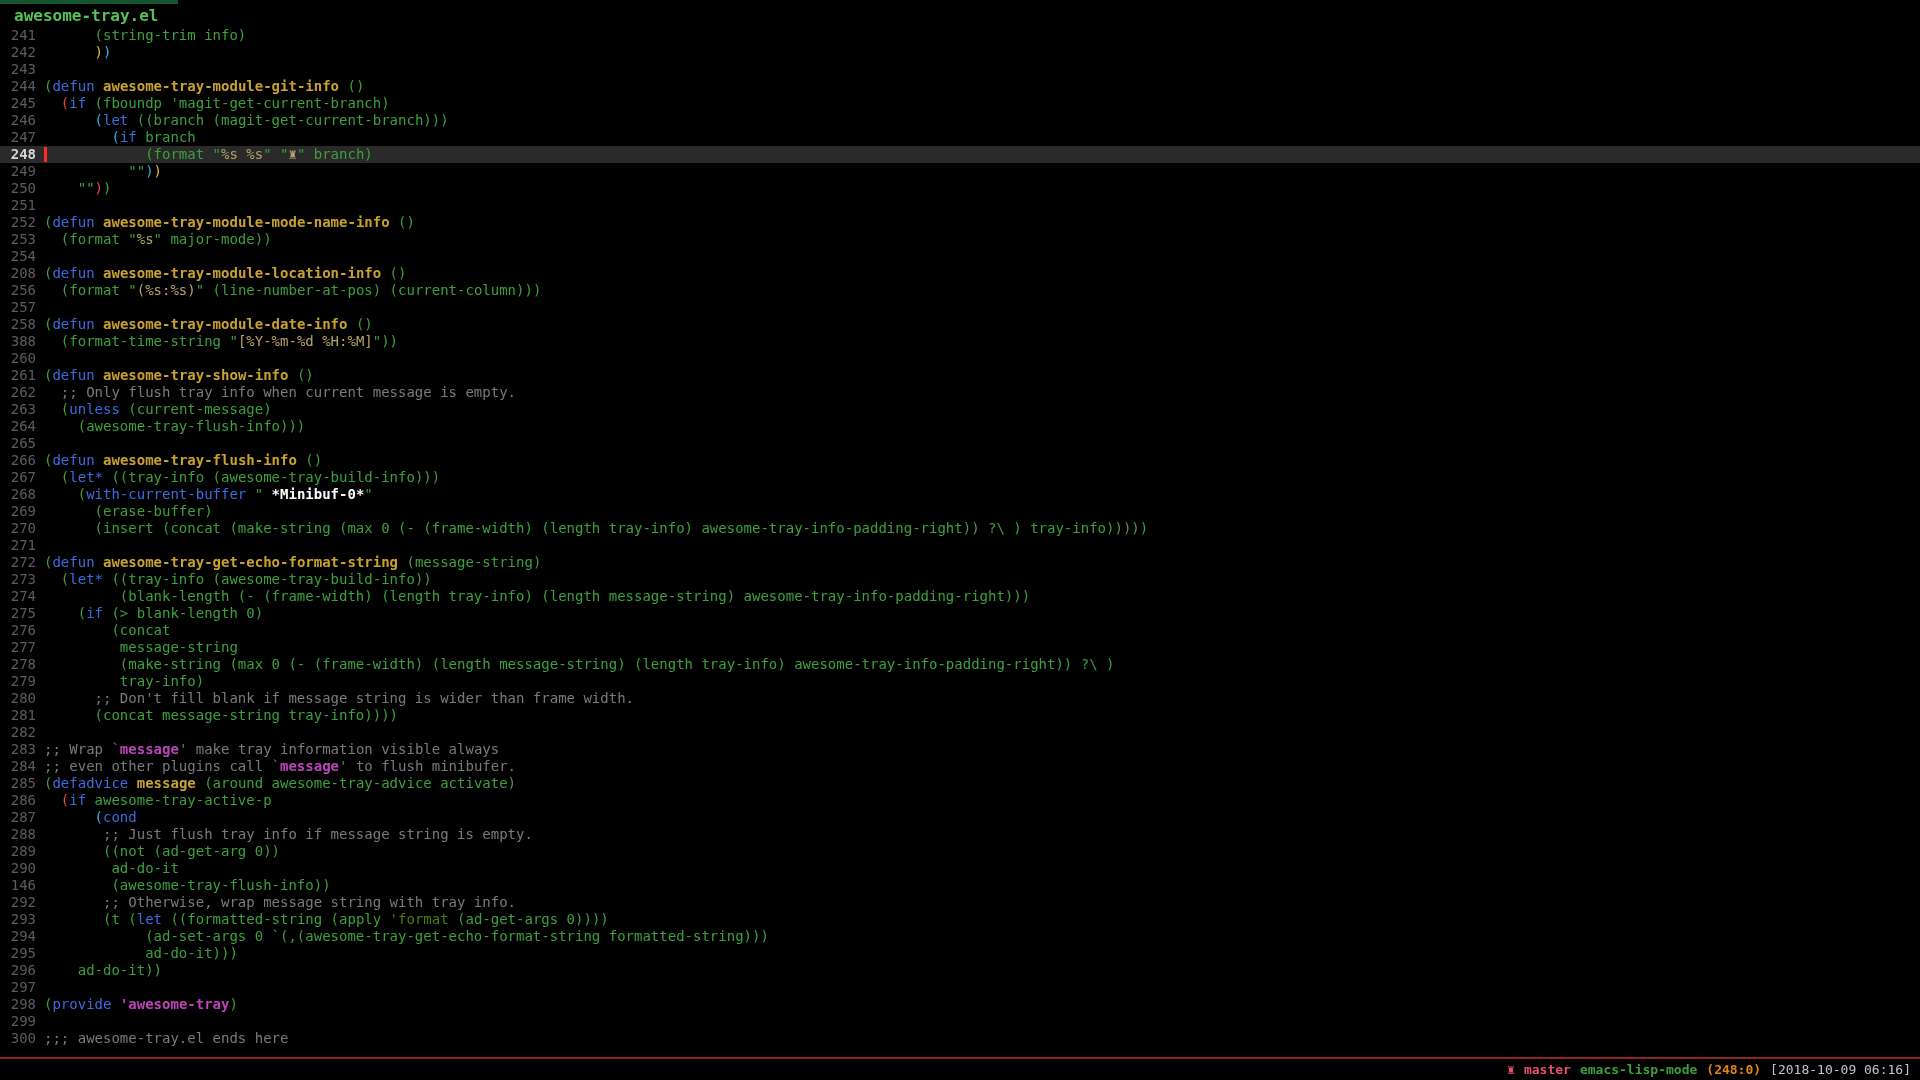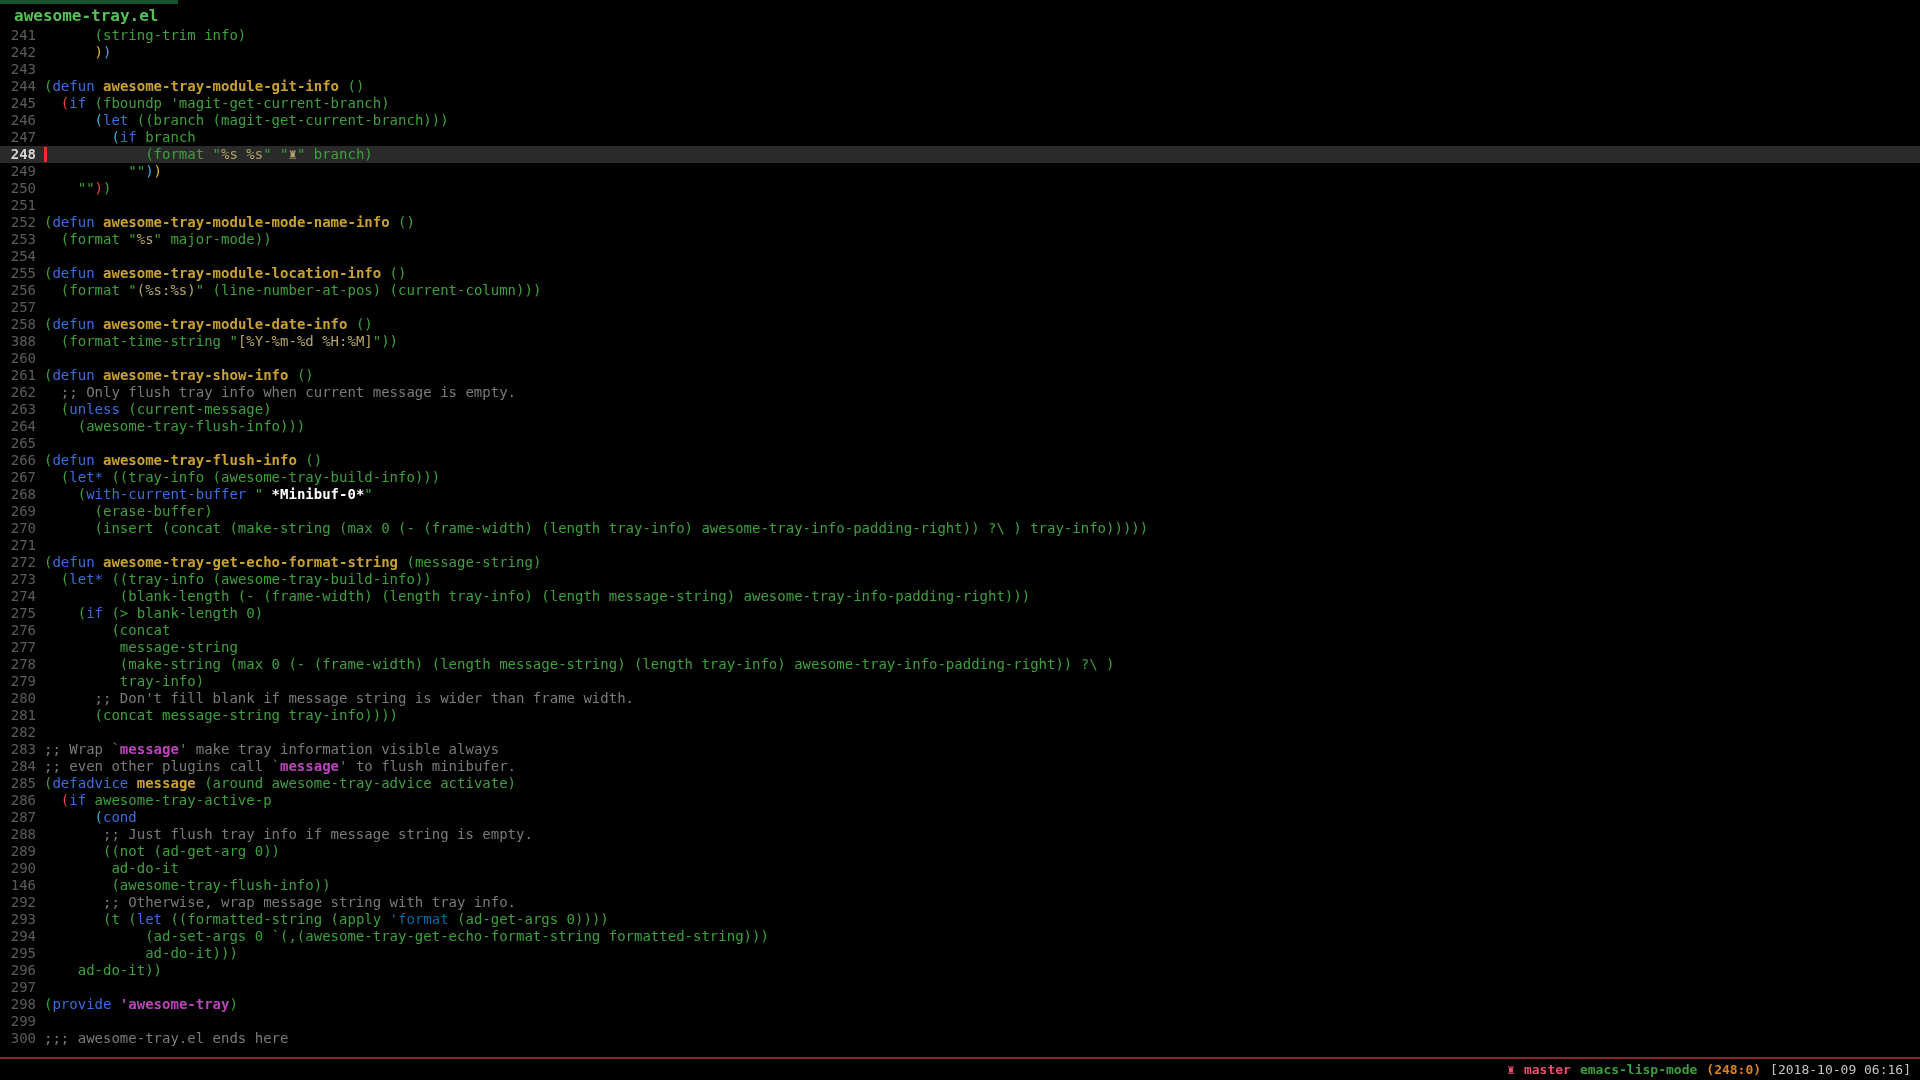--- a/index.html
+++ b/index.html
@@ -27,21 +27,21 @@
   .lc { position: relative; padding-left: 8px; white-space: pre; }
   .cursor { position: absolute; left: 8px; top: 1px; width: 3px; height: 15px; background: #ff2b2b; }
 
   
   .c  { color: #3da03d; }                      
   .k  { color: #3b6ce0; }                      
   .f  { color: #c9a12e; font-weight: bold; }   
   .m  { color: #7a7a7a; }                      
   .s  { color: #b3a468; }                      
   .q  { color: #bb44bb; font-weight: bold; }   
-  .g  { color: #0369a1; }                      
+  .g  { color: #4d7c0f; }                      
   .b  { color: #ffffff; font-weight: bold; }   
   .pr { color: #e84545; }                      
   .pc { color: #38b2dc; }                      
   .py { color: #e3b92e; }                      
 
   
   .separator { flex: 0 0 auto; height: 2px; background: #8e2424; }
   .tray {
     flex: 0 0 auto; height: 21px; display: flex; align-items: center;
     justify-content: flex-end; gap: 9px; padding-right: 9px;
@@ -70,21 +70,21 @@
       <div class="row"><span class="ln">245</span><span class="lc"><span class="c">  </span><span class="pr">(</span><span class="k">if</span><span class="c"> (fboundp 'magit-get-current-branch)</span></span></div>
       <div class="row"><span class="ln">246</span><span class="lc"><span class="c">      </span><span class="pc">(</span><span class="k">let</span><span class="c"> ((branch (magit-get-current-branch)))</span></span></div>
       <div class="row"><span class="ln">247</span><span class="lc"><span class="c">        </span><span class="pc">(</span><span class="k">if</span><span class="c"> branch</span></span></div>
       <div class="row hl"><span class="ln cur">248</span><span class="lc"><span class="cursor"></span><span class="c">            (format </span><span class="c">"</span><span class="s">%s %s</span><span class="c">" "</span><span class="s">♜</span><span class="c">" branch)</span></span></div>
       <div class="row"><span class="ln">249</span><span class="lc"><span class="c">          ""</span><span class="pc">)</span><span class="py">)</span></span></div>
       <div class="row"><span class="ln">250</span><span class="lc"><span class="c">    ""</span><span class="pr">)</span><span class="c">)</span></span></div>
       <div class="row"><span class="ln">251</span><span class="lc"></span></div>
       <div class="row"><span class="ln">252</span><span class="lc"><span class="c">(</span><span class="k">defun</span><span class="c"> </span><span class="f">awesome-tray-module-mode-name-info</span><span class="c"> ()</span></span></div>
       <div class="row"><span class="ln">253</span><span class="lc"><span class="c">  (format "</span><span class="s">%s</span><span class="c">" major-mode))</span></span></div>
       <div class="row"><span class="ln">254</span><span class="lc"></span></div>
-      <div class="row"><span class="ln">255</span><span class="lc"><span class="c">(</span><span class="k">defun</span><span class="c"> </span><span class="f">awesome-tray-module-location-info</span><span class="c"> ()</span></span></div>
+      <div class="row"><span class="ln">208</span><span class="lc"><span class="c">(</span><span class="k">defun</span><span class="c"> </span><span class="f">awesome-tray-module-location-info</span><span class="c"> ()</span></span></div>
       <div class="row"><span class="ln">256</span><span class="lc"><span class="c">  (format "</span><span class="s">(%s:%s)</span><span class="c">" (line-number-at-pos) (current-column)))</span></span></div>
       <div class="row"><span class="ln">257</span><span class="lc"></span></div>
       <div class="row"><span class="ln">258</span><span class="lc"><span class="c">(</span><span class="k">defun</span><span class="c"> </span><span class="f">awesome-tray-module-date-info</span><span class="c"> ()</span></span></div>
       <div class="row"><span class="ln">388</span><span class="lc"><span class="c">  (format-time-string "</span><span class="s">[%Y-%m-%d %H:%M]</span><span class="c">"))</span></span></div>
       <div class="row"><span class="ln">260</span><span class="lc"></span></div>
       <div class="row"><span class="ln">261</span><span class="lc"><span class="c">(</span><span class="k">defun</span><span class="c"> </span><span class="f">awesome-tray-show-info</span><span class="c"> ()</span></span></div>
       <div class="row"><span class="ln">262</span><span class="lc"><span class="m">  ;; Only flush tray info when current message is empty.</span></span></div>
       <div class="row"><span class="ln">263</span><span class="lc"><span class="c">  (</span><span class="k">unless</span><span class="c"> (current-message)</span></span></div>
       <div class="row"><span class="ln">264</span><span class="lc"><span class="c">    (awesome-tray-flush-info)))</span></span></div>
       <div class="row"><span class="ln">265</span><span class="lc"></span></div>

